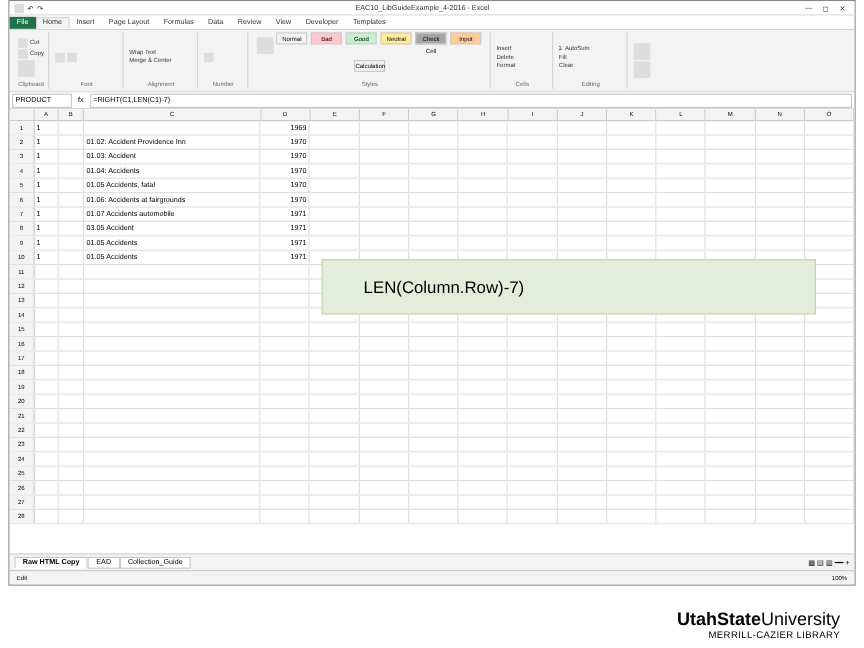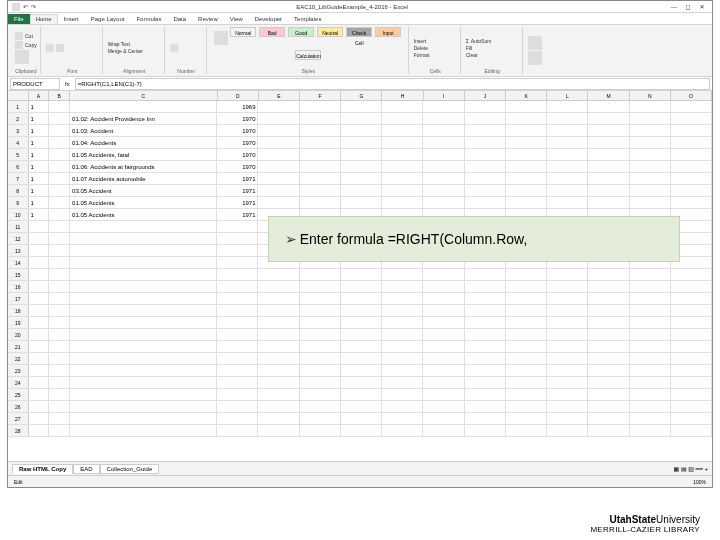--- a/index.html
+++ b/index.html
@@ -35,21 +35,21 @@
 .sheettabs{background:#f3f3f3;height:14px;display:flex;align-items:center;border-top:1px solid #ccc;padding:0 4px;gap:0}
 .sheettab{padding:1px 6px;font-size:6px;border:1px solid #ccc;background:#fff}
 .sheettab.active{border-bottom:1px solid #fff;font-weight:bold}
 .statusbar{background:#f3f3f3;height:12px;border-top:1px solid #ccc;display:flex;align-items:center;font-size:5px;padding:0 6px;justify-content:space-between}
 .callout{position:absolute;left:268px;top:216px;width:412px;background:#e4edd9;border:1px solid #c4d4b0;padding:10px 12px;font-size:14px;font-family:"Segoe UI",Arial,sans-serif}
 .callout .ctitle{font-size:15px;margin-bottom:6px}
 .callout .cline{margin:4px 0;padding-left:4px}
 .callout .cline2{margin-left:18px}
 .arrow{color:#333;margin-right:3px}
 .footer{position:absolute;bottom:6px;right:20px;text-align:right;font-family:"Times New Roman",serif}
-.footer .uname{font-size:10px;font-weight:bold}
+.footer .uname{font-size:15px;font-weight:bold}
 .footer .lib{font-size:8px;letter-spacing:0.3px}
 .colA{width:22px}.colB{width:22px}.colC{width:158px}.colD{width:44px}
 .colE{width:44px}.colF{width:44px}.colG{width:44px}.colH{width:44px}
 .colI{width:44px}.colJ{width:44px}.colK{width:44px}.colL{width:44px}
 .colM{width:44px}.colN{width:44px}.colO{width:44px}
 </style>
 </head>
 <body>
 
 <div class="window">
@@ -699,19 +699,19 @@
     <span style="font-size:6px">▦ ▤ ▥ ━━ +</span>
   </div>
 
   <div class="statusbar">
     <span>Edit</span>
     <span>100%</span>
   </div>
 </div>
 
 <div class="callout">
-  <div class="cline"><span class="arrow">➢</span><span>Enter formula =RIGHT(Column.Row,</span></div>
+  <div class="cline cline2">LEN(Column.Row)-7)</div>
 </div>
 
 <div class="footer">
   <div class="uname"><span style="font-weight:bold">UtahState</span><span style="font-weight:normal">University</span></div>
   <div class="lib">MERRILL-CAZIER LIBRARY</div>
 </div>
 
 </body></html>

